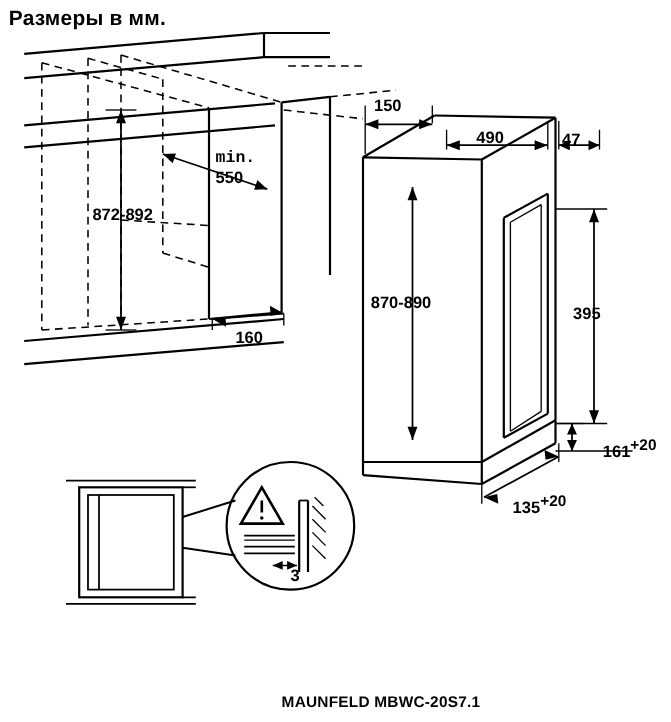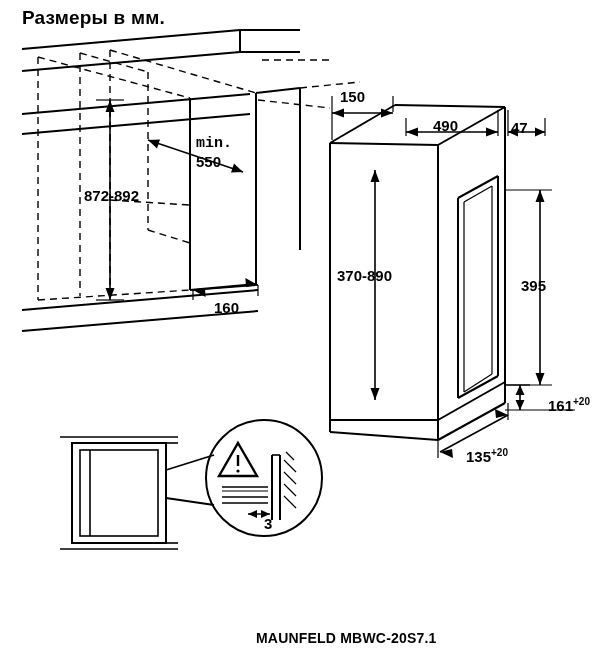--- a/index.html
+++ b/index.html
@@ -13,21 +13,21 @@
   }
   #page {
     position: relative;
     width: 610px;
     height: 656px;
     overflow: hidden;
     background: #ffffff;
   }
   #title {
     position: absolute;
-    left: 22px;
+    left: 8px;
     top: 7px;
     font-size: 19px;
     font-weight: bold;
     letter-spacing: 0.2px;
     white-space: nowrap;
   }
   #brand {
     position: absolute;
     left: 256px;
     top: 630px;
@@ -44,21 +44,21 @@
     height: 656px;
   }
   .lbl {
     position: absolute;
     font-size: 15px;
     font-weight: bold;
     white-space: nowrap;
     line-height: 1.05;
   }
   .lbl .sup {
-    font-size: 10px;
+    font-size: 14px;
     vertical-align: super;
     font-weight: bold;
   }
 </style>
 </head>
 <body>
 
 <div id="page">
 
   <div id="title">Размеры в мм.</div>
@@ -227,21 +227,21 @@
 
   <div class="lbl" style="left:84px; top:188px;">872-892</div>
   <div class="lbl" style="left:196px; top:136px;font-family:Liberation Mono, monospace;">min.</div>
   <div class="lbl" style="left:196px; top:154px;">550</div>
   <div class="lbl" style="left:214px; top:300px;">160</div>
 
   <div class="lbl" style="left:340px; top:89px;">150</div>
   <div class="lbl" style="left:433px; top:118px;">490</div>
   <div class="lbl" style="left:511px; top:120px;">47</div>
 
-  <div class="lbl" style="left:337px; top:268px;">370-890</div>
+  <div class="lbl" style="left:337px; top:268px;">870-890</div>
   <div class="lbl" style="left:521px; top:278px;">395</div>
 
   <div class="lbl" style="left:548px; top:397px;"><span>161</span><span class="sup">+20</span></div>
   <div class="lbl" style="left:466px; top:448px;"><span>135</span><span class="sup">+20</span></div>
 
   <div class="lbl" style="left:264px; top:516px;">3</div>
 
   <div id="brand">MAUNFELD MBWC-20S7.1</div>
 </div>
 

